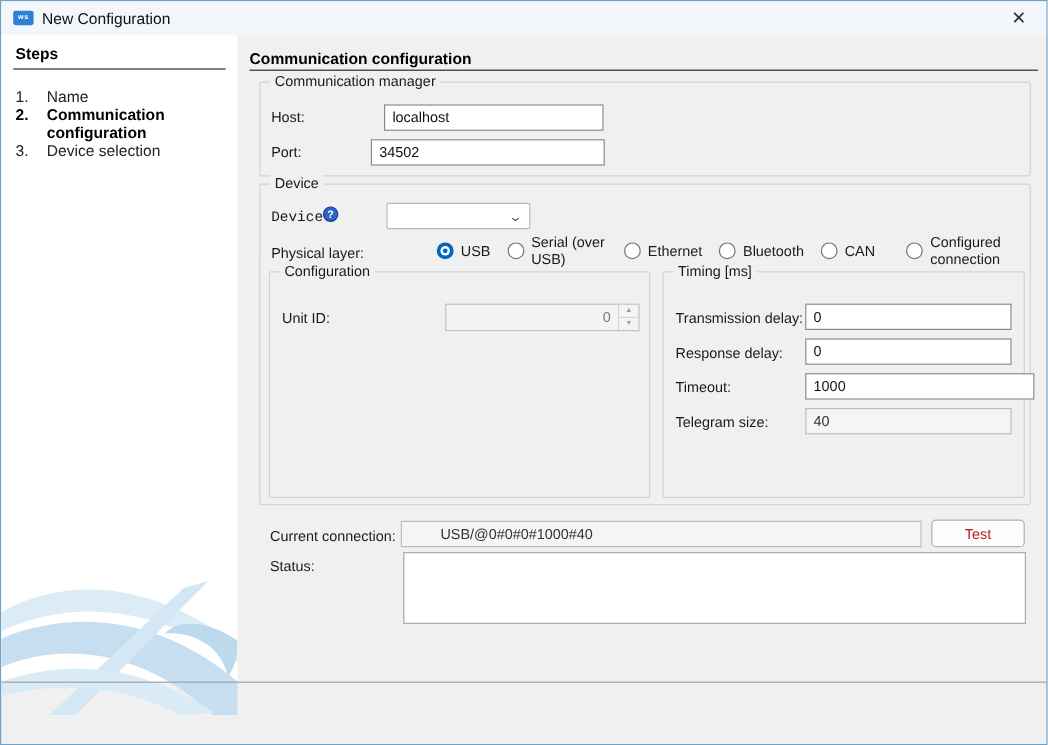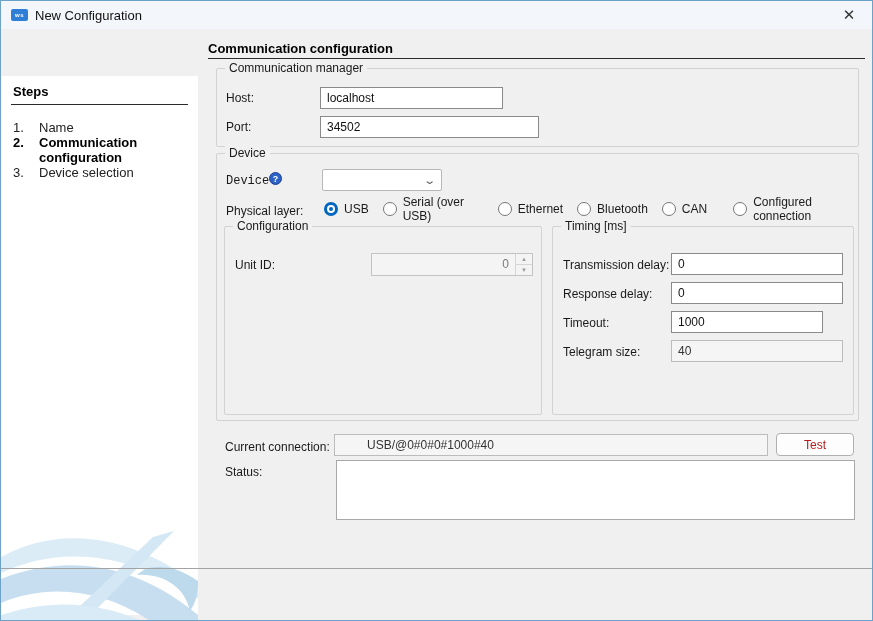--- a/index.html
+++ b/index.html
@@ -14,21 +14,21 @@
 
   
   .titlebar { left:0; top:0; width:100%; height:28px; background:#f3f6fa; display:flex; align-items:center; }
   .app-icon { width:17px; height:12px; margin-left:10px; background:#2f7fd6; border-radius:2px;
     color:#fff; font-size:6px; font-weight:bold; display:flex; align-items:center; justify-content:center; letter-spacing:.5px; }
   .title-text { margin-left:7px; font-size:13px; color:#111; }
   .close-btn { position:absolute; right:0; top:0; width:46px; height:28px; display:flex; align-items:center; justify-content:center;
     font-size:15px; color:#333; cursor:default; }
 
   
-  .sidebar { left:0; top:28px; width:197px; height:539px; background:#ffffff;margin-top:47px; }
+  .sidebar { left:0; top:28px; width:197px; height:539px; background:#ffffff; }
   .steps-heading { position:absolute; left:12px; top:8px; font-size:13px; font-weight:bold; color:#000; }
   .steps-rule { position:absolute; left:10px; top:28px; width:177px; height:0; border-top:1px solid #2b2b2b; }
   .step-item { position:absolute; left:12px; width:172px; display:flex; font-size:13px; color:#222; line-height:15px; }
   .step-num { width:26px; flex:none; }
   .step-label { flex:1; }
   .step-active { font-weight:bold; color:#000; }
   .watermark { left:0; top:447px; width:197px; height:120px; }
 
   
   .main-header { left:207px; top:40px; font-size:13px; font-weight:bold; color:#000; }
@@ -44,21 +44,21 @@
 
   
   .combo { background:#fff; border:1px solid #b8b8b8; border-radius:2px; display:flex; align-items:center; justify-content:flex-end; }
   .combo .chev { color:#5f5f5f; font-size:11px; margin-right:7px; transform:scaleX(1.4); }
 
   
   .help-ico { width:13px; height:13px; border-radius:50%; background:#2d62c6; border:1px solid #1b3f94;
     color:#fff; font-size:9px; font-weight:bold; display:flex; align-items:center; justify-content:center; }
 
   
-  .radio-row { display:flex; align-items:center; }
+  .radio-row { display:flex; align-items:center;margin-left:40px; }
   .radio-opt { display:flex; align-items:center; margin-right:14px; }
   .radio { width:14px; height:14px; border-radius:50%; background:#fff; border:1px solid #767676; flex:none; position:relative; }
   .radio.sel { border:none; background:#0067c0; }
   .radio.sel::after { content:''; position:absolute; inset:3px; background:#fff; border-radius:50%; }
   .radio.sel::before { content:''; position:absolute; inset:5px; background:#0067c0; border-radius:50%; z-index:1; }
   .radio-opt .opt-label { margin-left:6px; font-size:12px; }
 
   
   .spinner { background:#f4f4f4; border:1px solid #c3c3c3; display:flex; }
   .spin-val { flex:1; text-align:right; color:#7a7a7a; font-size:12px; line-height:21px; padding-right:6px; }
@@ -117,21 +117,21 @@
   </div>
 
   <div class="abs main-header">Communication configuration</div>
   <div class="abs main-rule"></div>
 
   <div class="abs groupbox" style="left:215px; top:67px; width:643px; height:79px;">
     <span class="legend">Communication manager</span>
     <label class="abs fld-label" style="left:9px; top:22px;">Host:</label>
     <input class="abs txt" style="left: 103px; top: 18px; width: 183px; height: 22px;" value="localhost">
     <label class="abs fld-label" style="left:9px; top:51px;">Port:</label>
-    <input class="abs txt" style="left: 103px; top: 47px; width: 219px; height: 22px;" value="34502">
+    <input class="abs txt" style="left: 92px; top: 47px; width: 195px; height: 22px;" value="34502">
   </div>
 
   <div class="abs groupbox" style="left:215px; top:152px; width:643px; height:268px;">
     <span class="legend">Device</span>
 
     <label class="abs fld-label" style="left:9px; top:20px;font-family:Liberation Mono, monospace;">Device:</label>
     <span class="abs help-ico" style="left:52px; top:18px;">?</span>
     <div class="abs combo" style="left:105px; top:15px; width:120px; height:22px;">
       <span></span>
       <span class="chev">⌄</span>
@@ -180,21 +180,21 @@
     <div class="abs groupbox" style="left:335px; top:72px; width:302px; height:189px;">
       <span class="legend">Timing [ms]</span>
 
       <label class="abs fld-label" style="left:10px; top:31px;">Transmission delay:</label>
       <input class="abs txt" style="left: 118px; top: 26px; width: 172px; height: 22px;" value="0">
 
       <label class="abs fld-label" style="left:10px; top:60px;">Response delay:</label>
       <input class="abs txt" style="left: 118px; top: 55px; width: 172px; height: 22px;" value="0">
 
       <label class="abs fld-label" style="left:10px; top:89px;">Timeout:</label>
-      <input class="abs txt" style="left: 118px; top: 84px; width: 152px; height: 22px;" value="1000">
+      <input class="abs txt" style="left: 118px; top: 84px; width: 191px; height: 22px;" value="1000">
 
       <label class="abs fld-label" style="left:10px; top:118px;">Telegram size:</label>
       <input class="abs txt" style="left: 118px; top: 113px; width: 172px; height: 22px;" disabled="" value="40">
     </div>
   </div>
 
   <label class="abs fld-label" style="left:224px; top:439px;">Current connection:</label>
   <input class="abs txt" style="left: 333px; top: 433px; width: 434px; height: 22px; padding-left: 32px;" readonly="" value="USB/@0#0#0#1000#40">
   <button class="abs btn test-btn" style="left:775px; top:432px;">Test</button>
 

